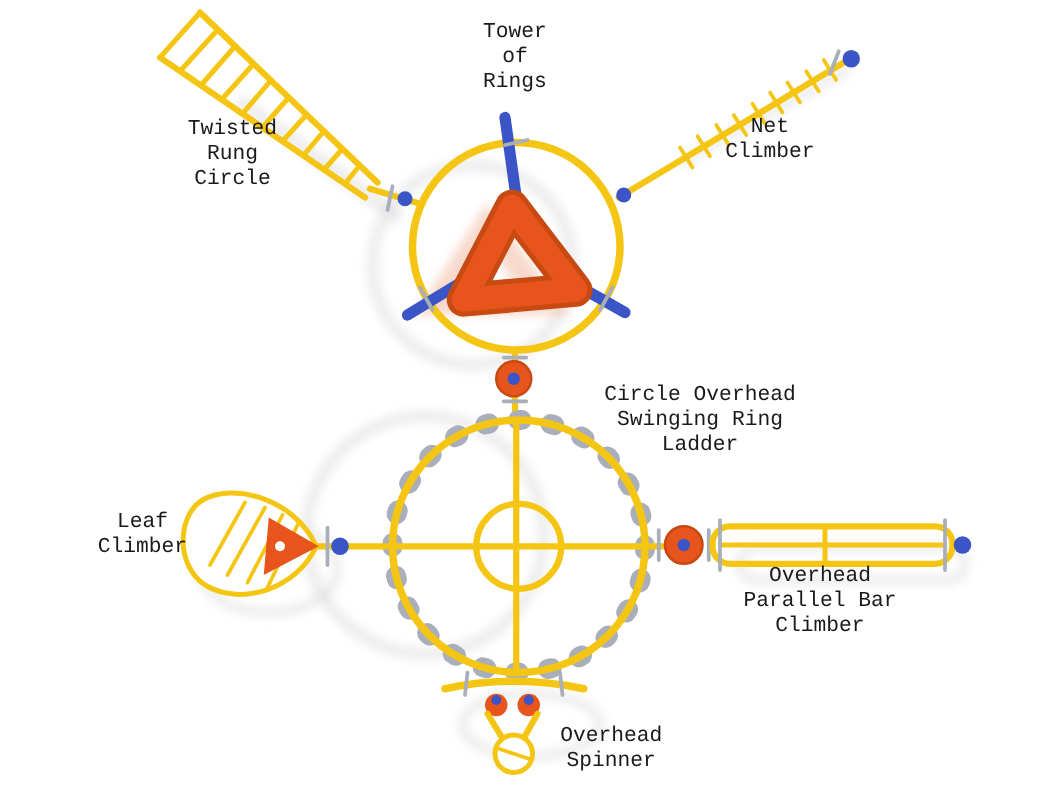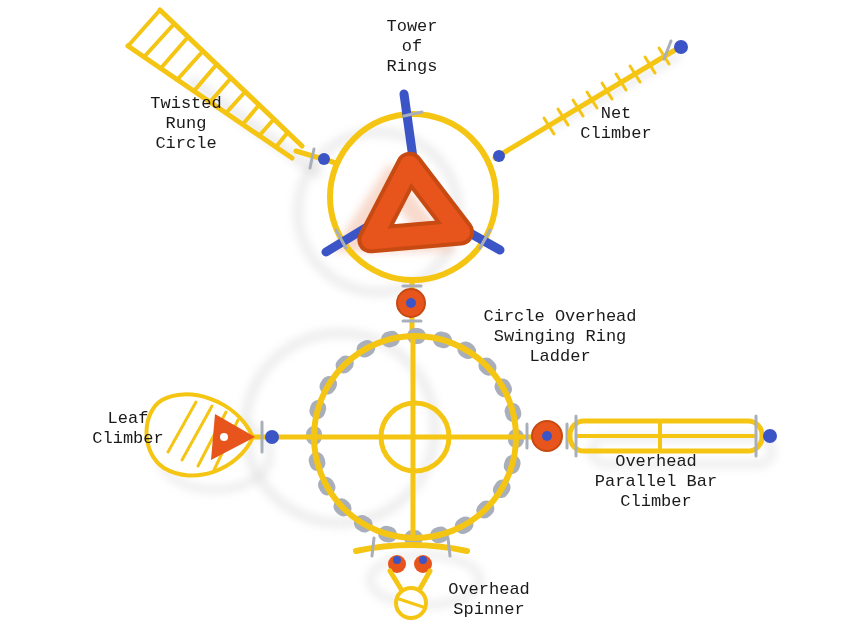--- a/index.html
+++ b/index.html
@@ -146,25 +146,25 @@
       <line class="t" x1="399" y1="599" x2="423" y2="607" stroke-width="3"></line>
     </g>
   </svg>
 
   <div class="label" style="left:412px;top:47px">Tower
 of
 Rings</div>
   <div class="label" style="left:186px;top:124px">Twisted
 Rung
 Circle</div>
-  <div class="label" style="left:616px;top:124px">Net
+  <div class="label" style="left:616px;top:113px">Net
 Climber</div>
   <div class="label" style="left:560px;top:337px">Circle Overhead
 Swinging Ring
 Ladder</div>
-  <div class="label" style="left:128px;top:429px">Leaf
+  <div class="label" style="left:114px;top:429px">Leaf
 Climber</div>
   <div class="label" style="left:656px;top:482px">Overhead
 Parallel Bar
 Climber</div>
   <div class="label" style="left:489px;top:600px">Overhead
 Spinner</div>
 </div>
 
 </body></html>

